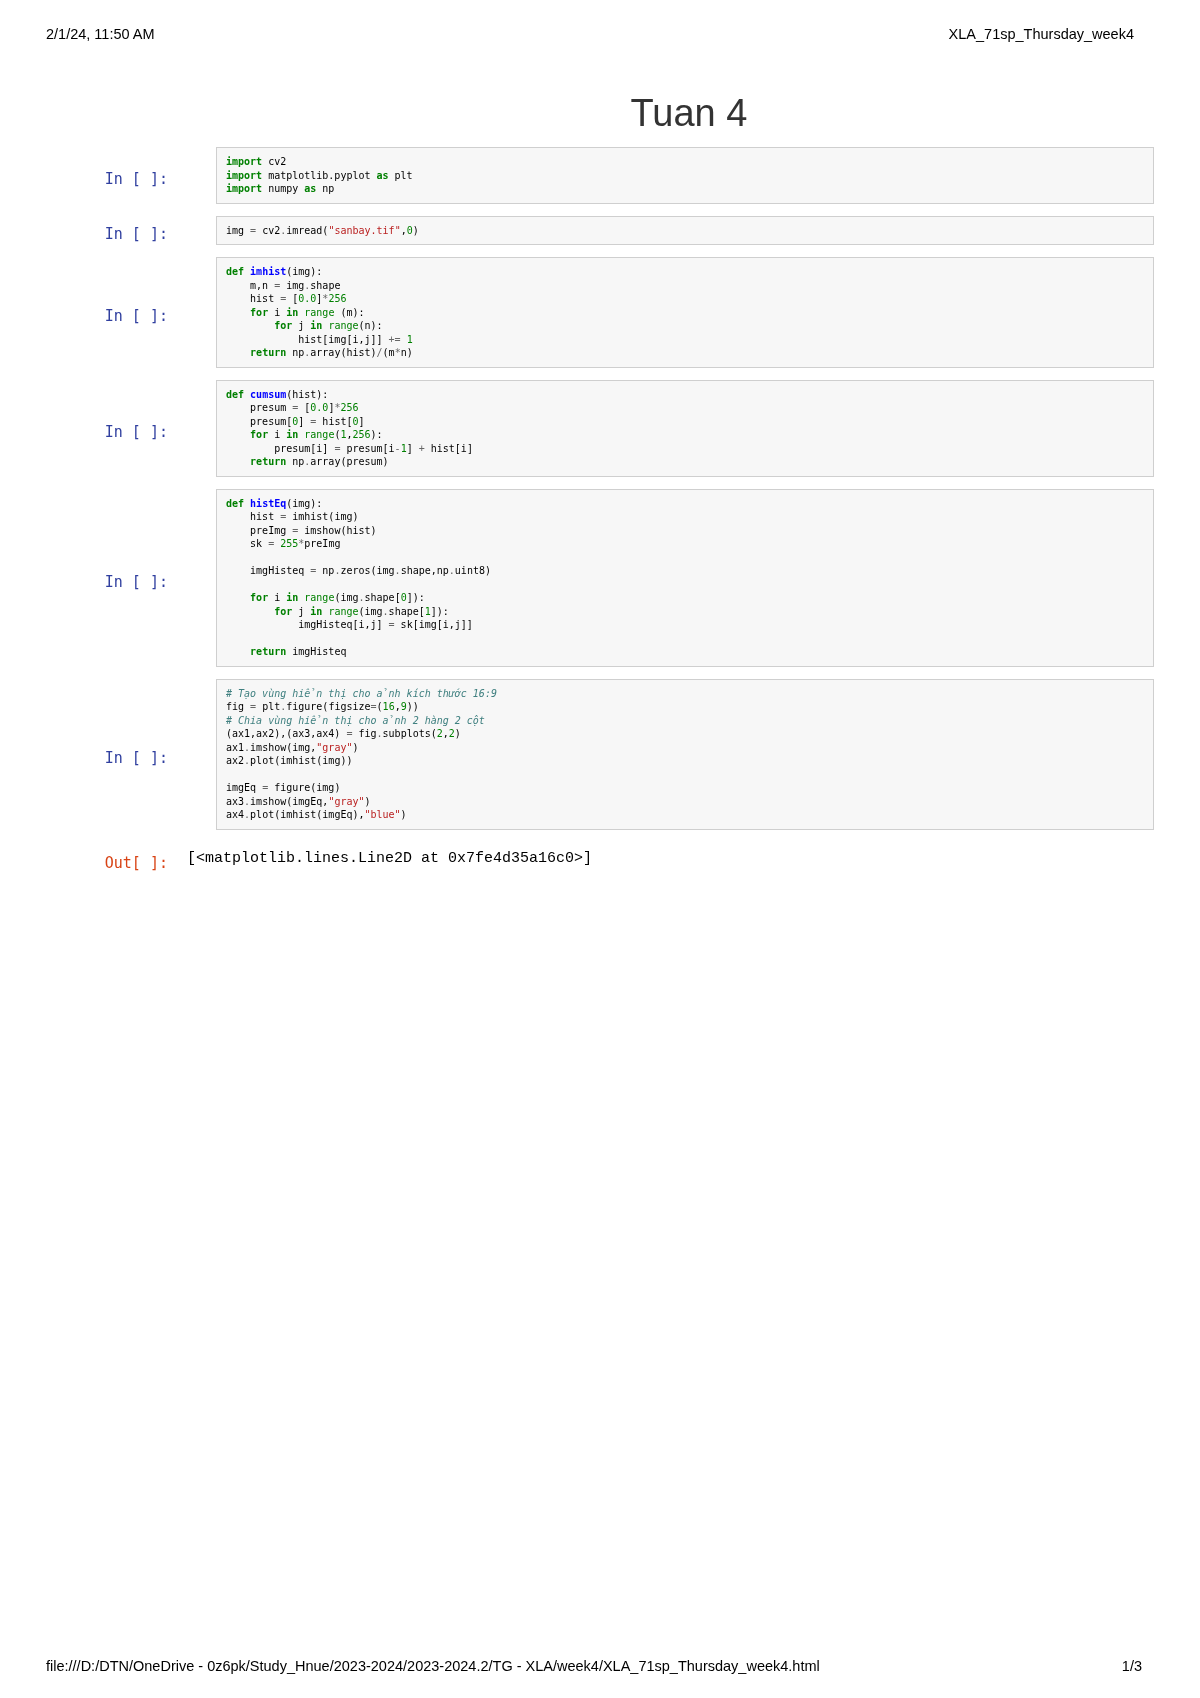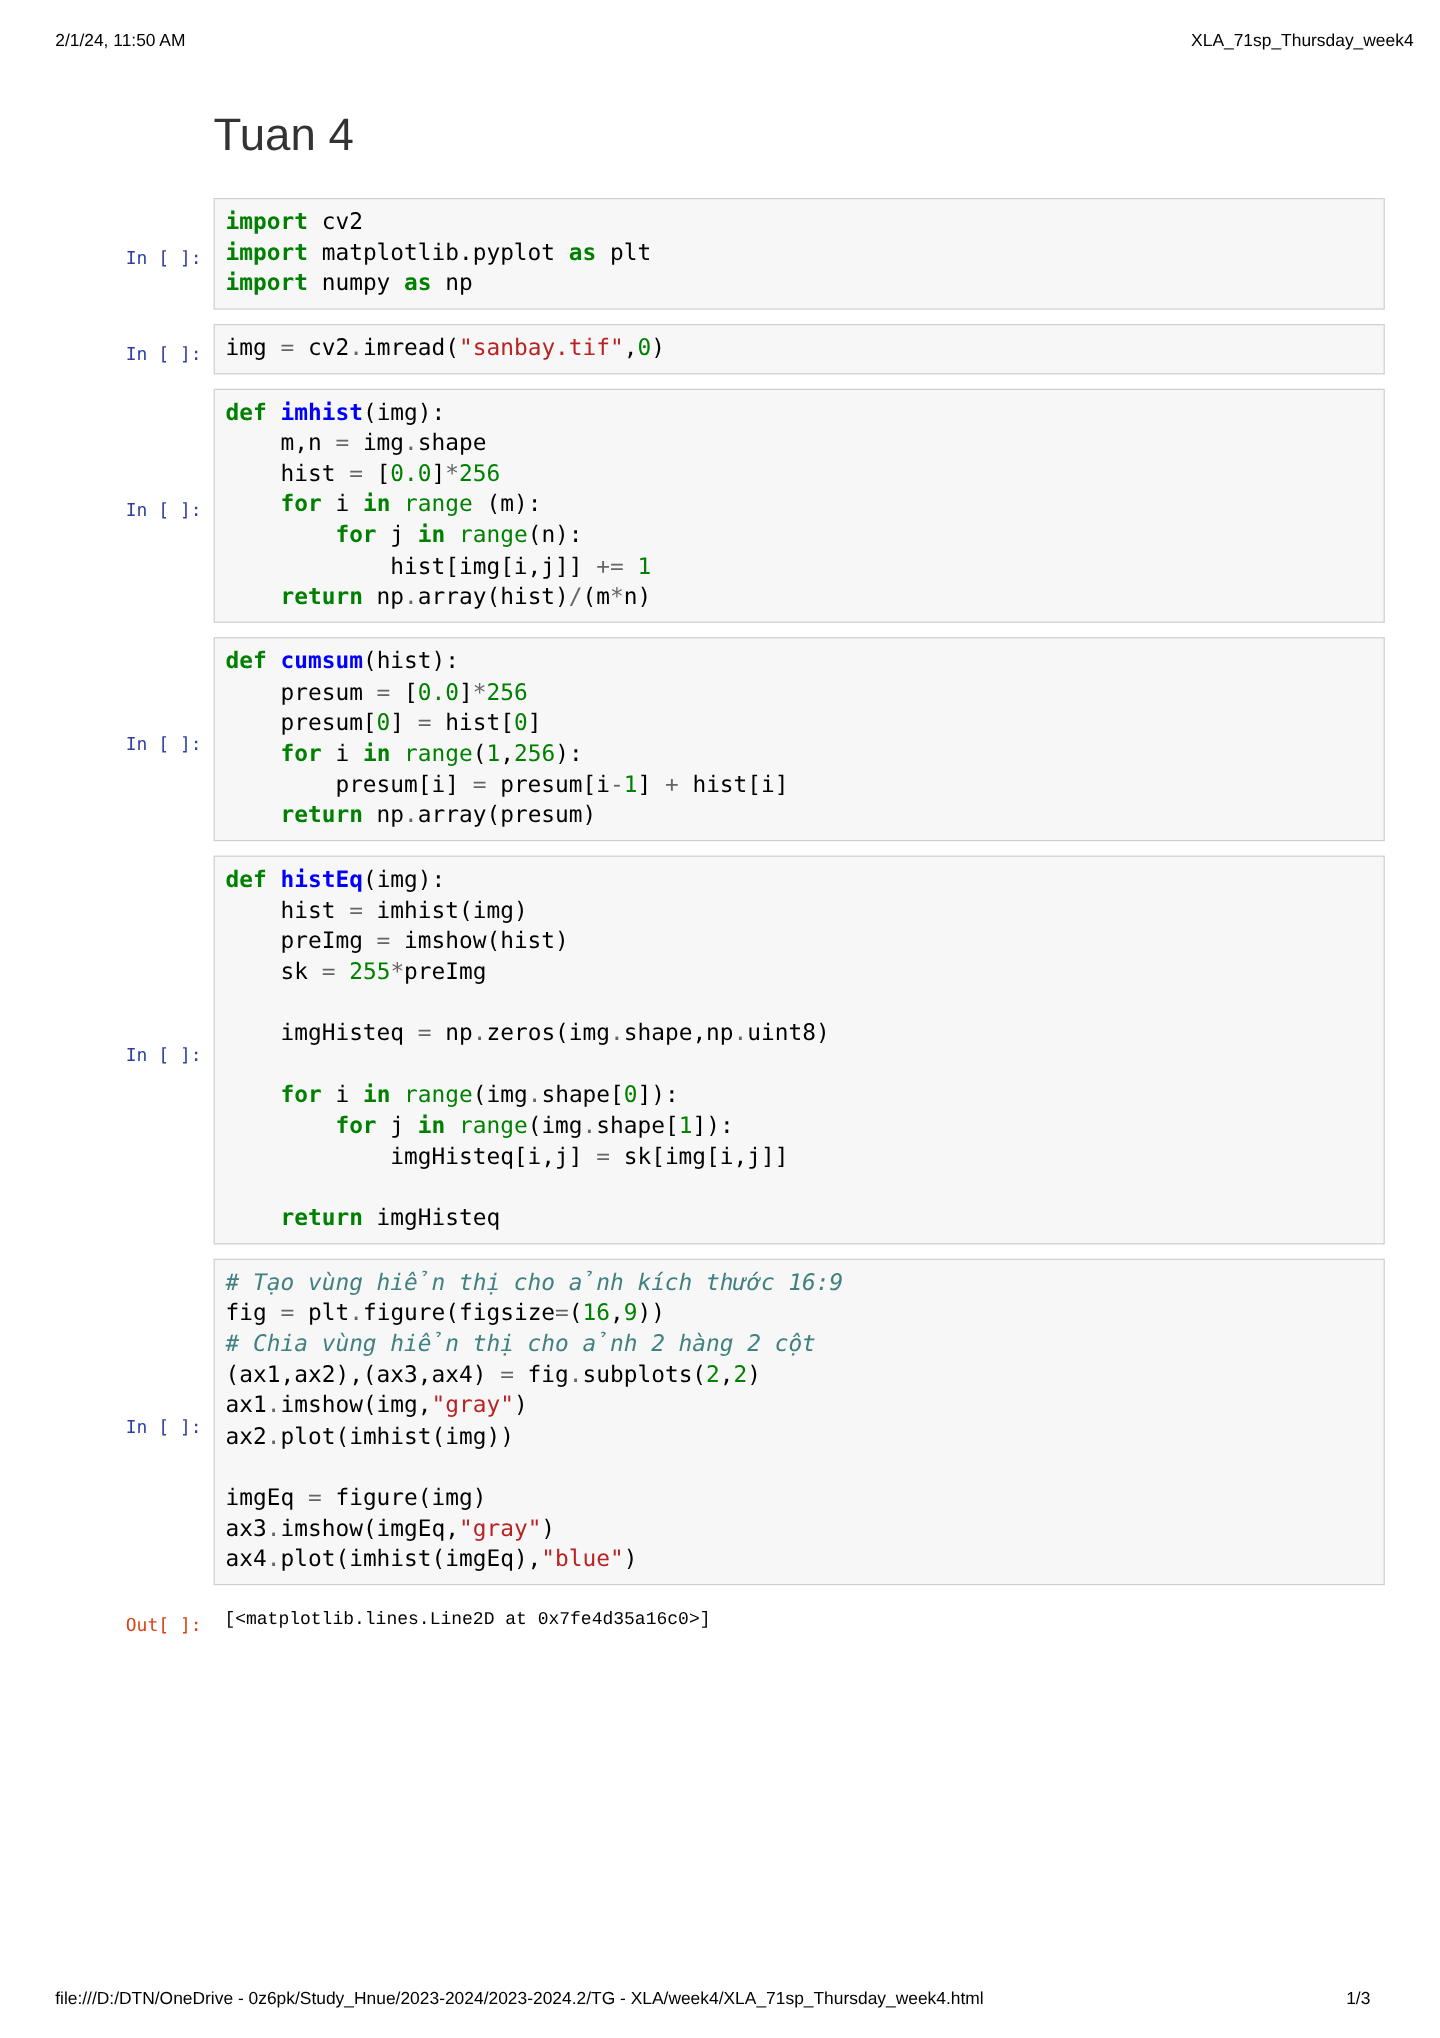--- a/index.html
+++ b/index.html
@@ -7,43 +7,44 @@
     font-family: "Helvetica Neue", Helvetica, Arial, sans-serif;
     background: #fff;
     color: #000;
     width: 1200px;
     height: 1698px;
     position: relative;
   }
   .print-header {
     display: flex;
     justify-content: space-between;
-    padding: 26px 22px 0 46px;
+    padding: 26px 66px 0 46px;
     font-size: 14.5px;
     color: #000;
   }
   .print-footer {
     position: absolute;
     bottom: 24px;
     left: 0; right: 12px;
     display: flex;
     justify-content: space-between;
     padding: 0 46px;
     font-size: 14.5px;
     color: #000;
   }
   .page {
     padding: 50px 0 0 0;
   }
   .title {
     font-size: 38px;
     font-weight: 500;
     color: #333;
-    margin: 0 0 30px 178px;
+    margin: 0 0 12px 178px;
     font-family: "Helvetica Neue", Helvetica, Arial, sans-serif;
+    text-align: center;
   }
   .cell {
     display: flex;
     align-items: center;
     margin: 0 46px 12px 46px;
   }
   .prompt {
     width: 132px;
     min-width: 132px;
     text-align: right;
@@ -53,24 +54,25 @@
     color: #303f9f;
     white-space: pre;
   }
   .prompt.out { color: #d84315; }
   .input-area {
     flex: 1;
     border: 1px solid #cfcfcf;
     background: #f7f7f7;
     padding: 7px 9px;
     font-family: "DejaVu Sans Mono", Menlo, Monaco, Consolas, monospace;
-    font-size: 19px;
+    font-size: 10px;
     line-height: 1.35;
     white-space: pre;
     overflow: hidden;
+    margin-left: 38px;
   }
   .output-area {
     flex: 1;
     padding: 7px 9px;
     font-family: Liberation Mono, monospace;
     font-size: 15px;
     line-height: 1.35;
     white-space: pre;
   }
   .kw   { color: #008000; font-weight: bold; }   

